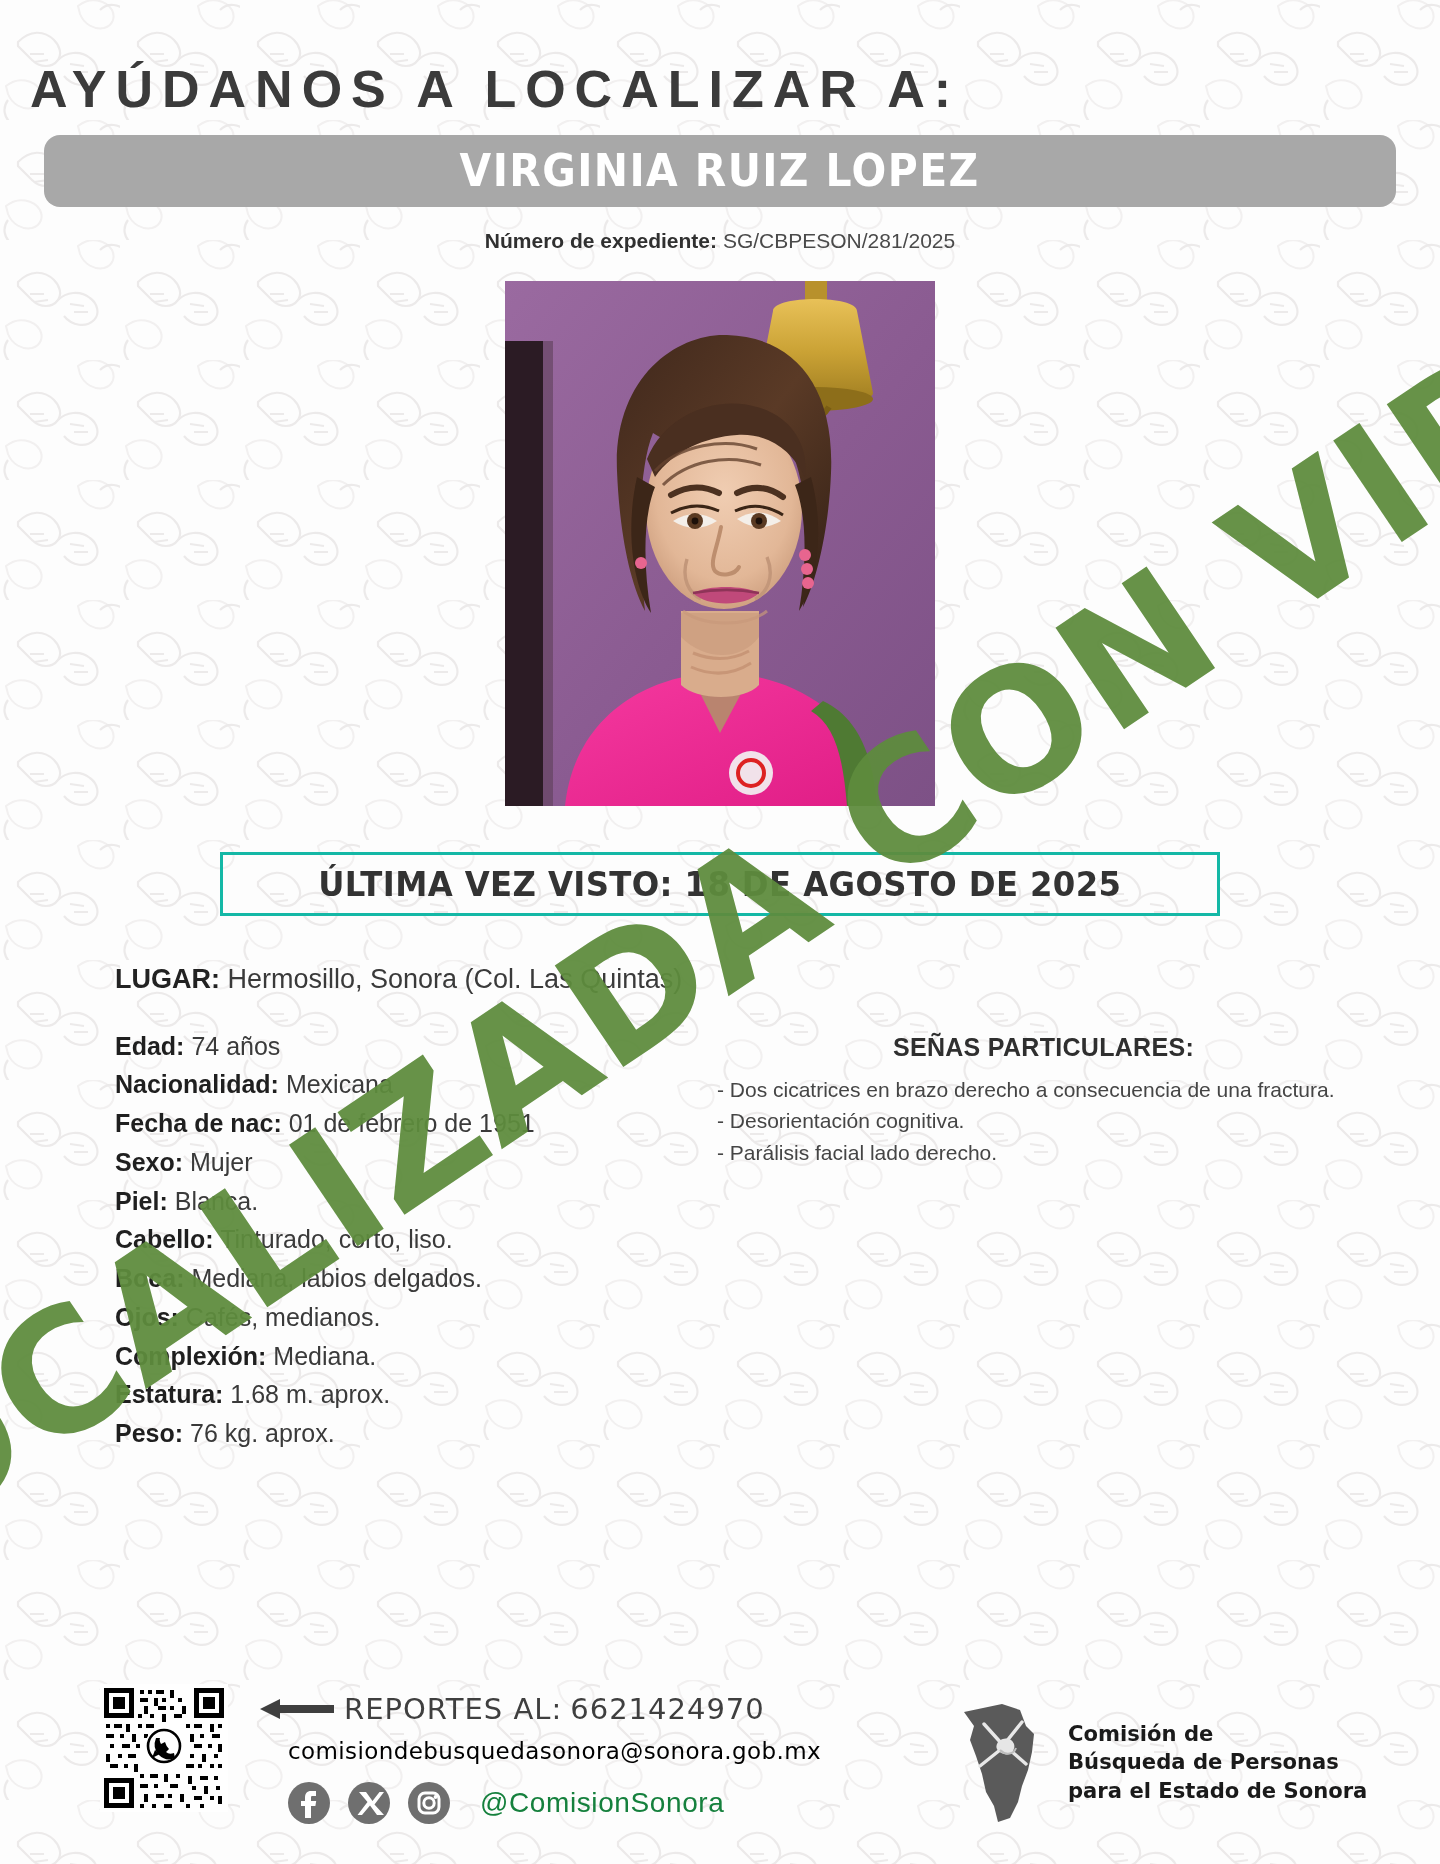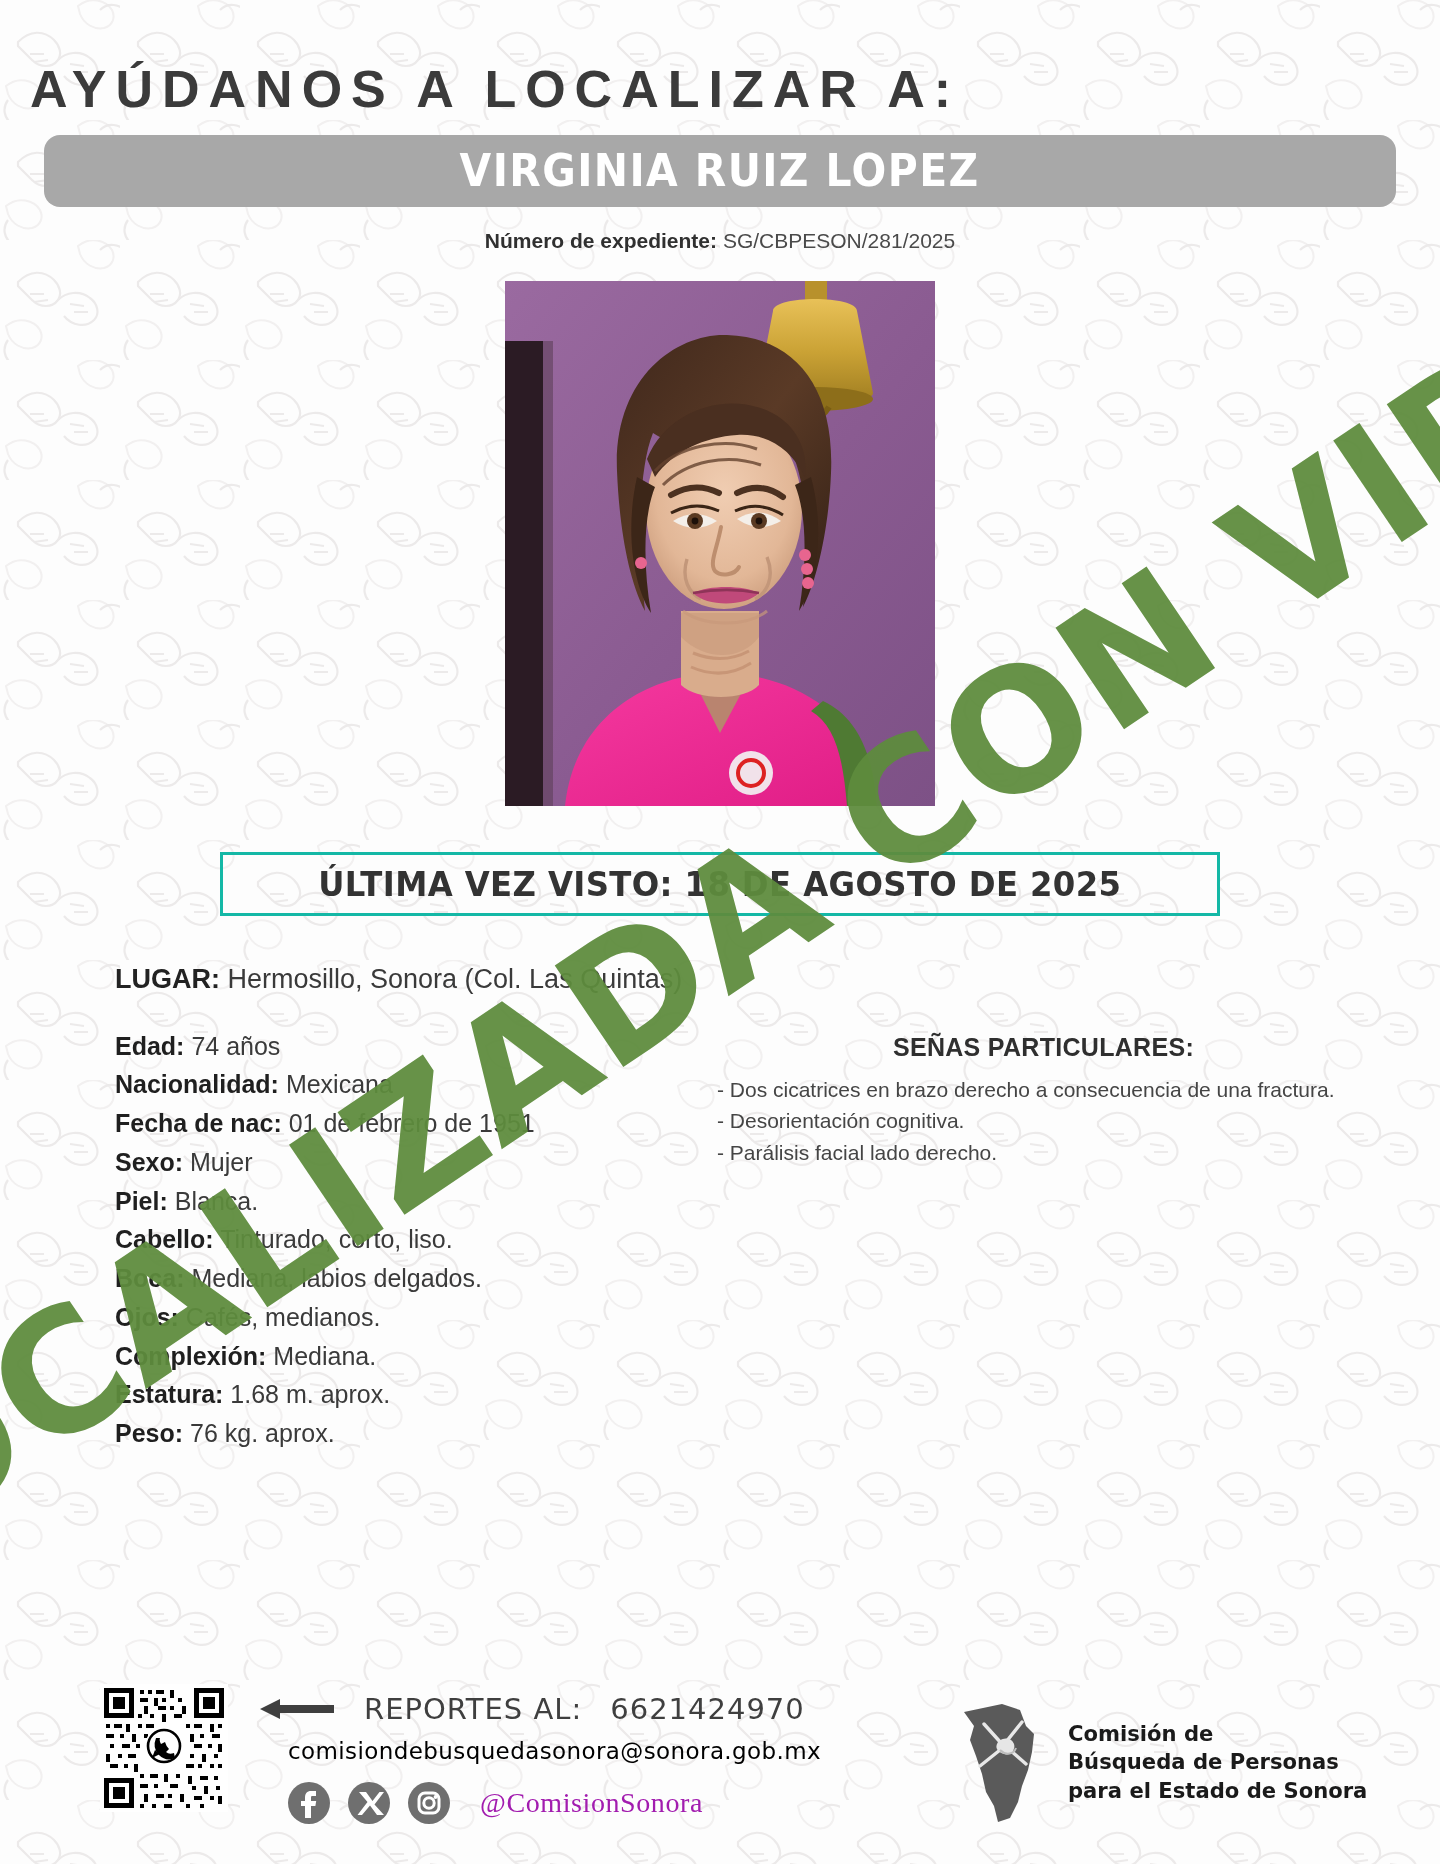--- a/index.html
+++ b/index.html
@@ -163,21 +163,21 @@
   .qr svg { display:block; }
 
   .contact-block {
     margin-left: 30px;
     padding-top: 8px;
     flex: 1;
   }
   .reportes-line {
     display: flex;
     align-items: center;
-    gap: 28px;
+    gap: 8px;
   }
   .arrow-icon { width: 78px; height: 26px; flex-shrink: 0; }
   .reportes-text {
     font-size: 29px;
     color: #3f3f3f;
     letter-spacing: 1px;
     font-family: "DejaVu Sans", sans-serif;
   }
   .email-text {
     margin-top: 12px;
@@ -191,23 +191,23 @@
     margin-top: 16px;
     margin-left: 28px;
     display: flex;
     align-items: center;
     gap: 14px;
   }
   .social-icon { width: 46px; height: 46px; }
   .handle {
     margin-left: 14px;
     font-size: 28px;
-    color: #a21caf;
+    color: #15803d;
     letter-spacing: 0.6px;
-    font-family: Liberation Serif, serif;
+    font-family: Liberation Sans, sans-serif;
   }
 
   .logo-block {
     display: flex;
     align-items: center;
     gap: 16px;
     padding-top: 16px;
     flex-shrink: 0;
   }
   .logo-map { width: 92px; height: 125px; }

